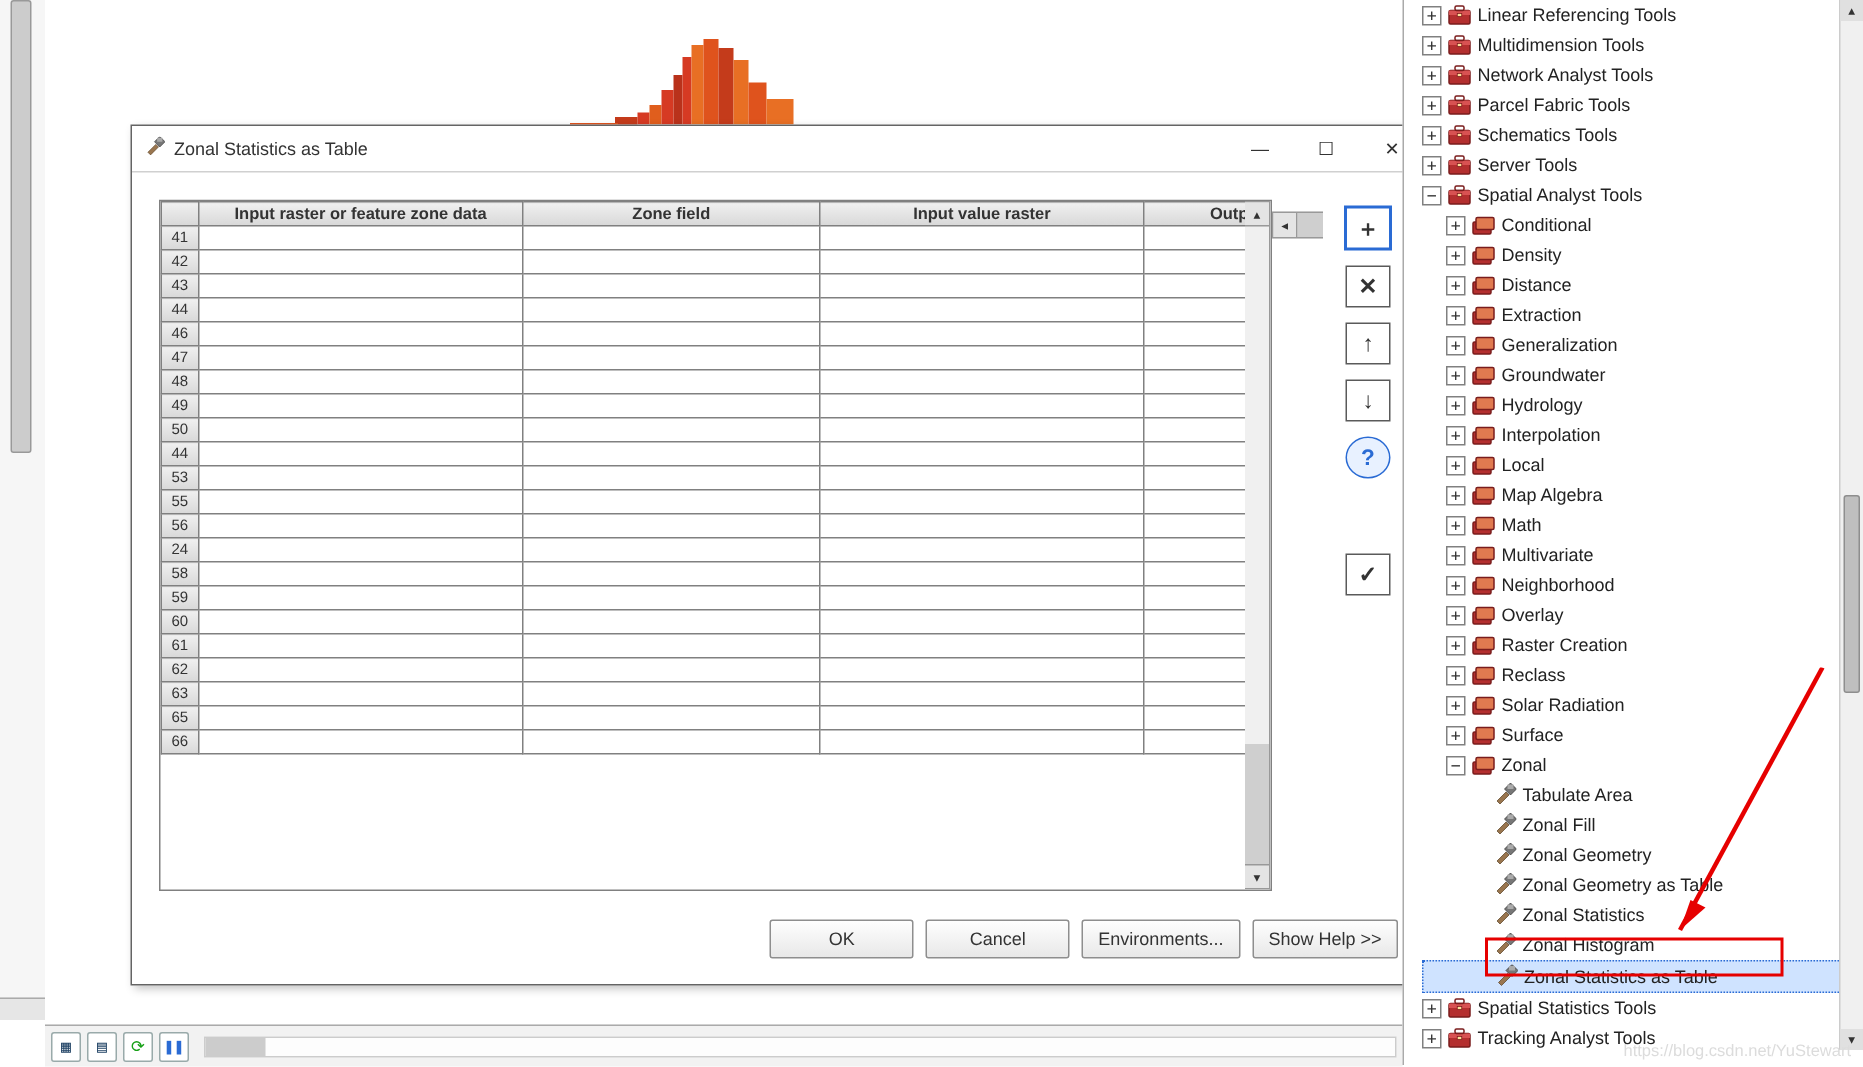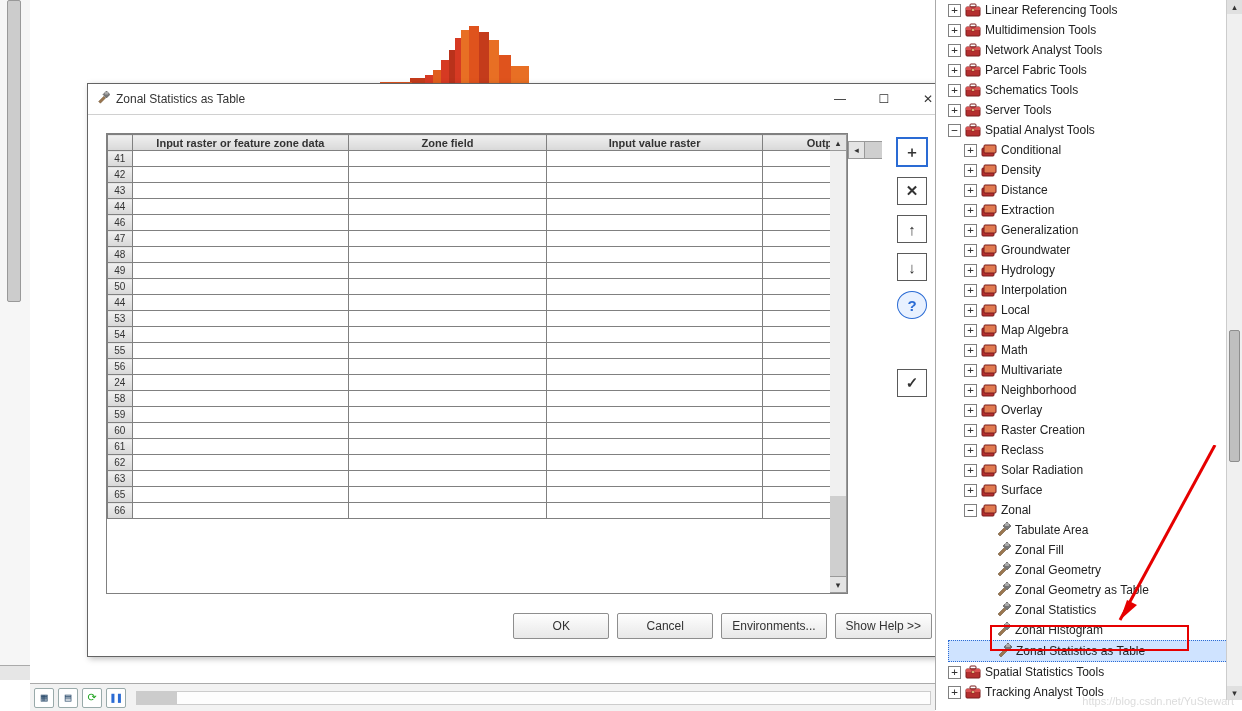--- a/index.html
+++ b/index.html
@@ -627,27 +627,20 @@
                       <td></td>
                     </tr>
                     <tr>
                       <td class="rownum">53</td>
                       <td></td>
                       <td></td>
                       <td></td>
                       <td></td>
                     </tr>
                     <tr>
-                      <td class="rownum">54</td>
-                      <td></td>
-                      <td></td>
-                      <td></td>
-                      <td></td>
-                    </tr>
-                    <tr>
                       <td class="rownum">55</td>
                       <td></td>
                       <td></td>
                       <td></td>
                       <td></td>
                     </tr>
                     <tr>
                       <td class="rownum">56</td>
                       <td></td>
                       <td></td>

